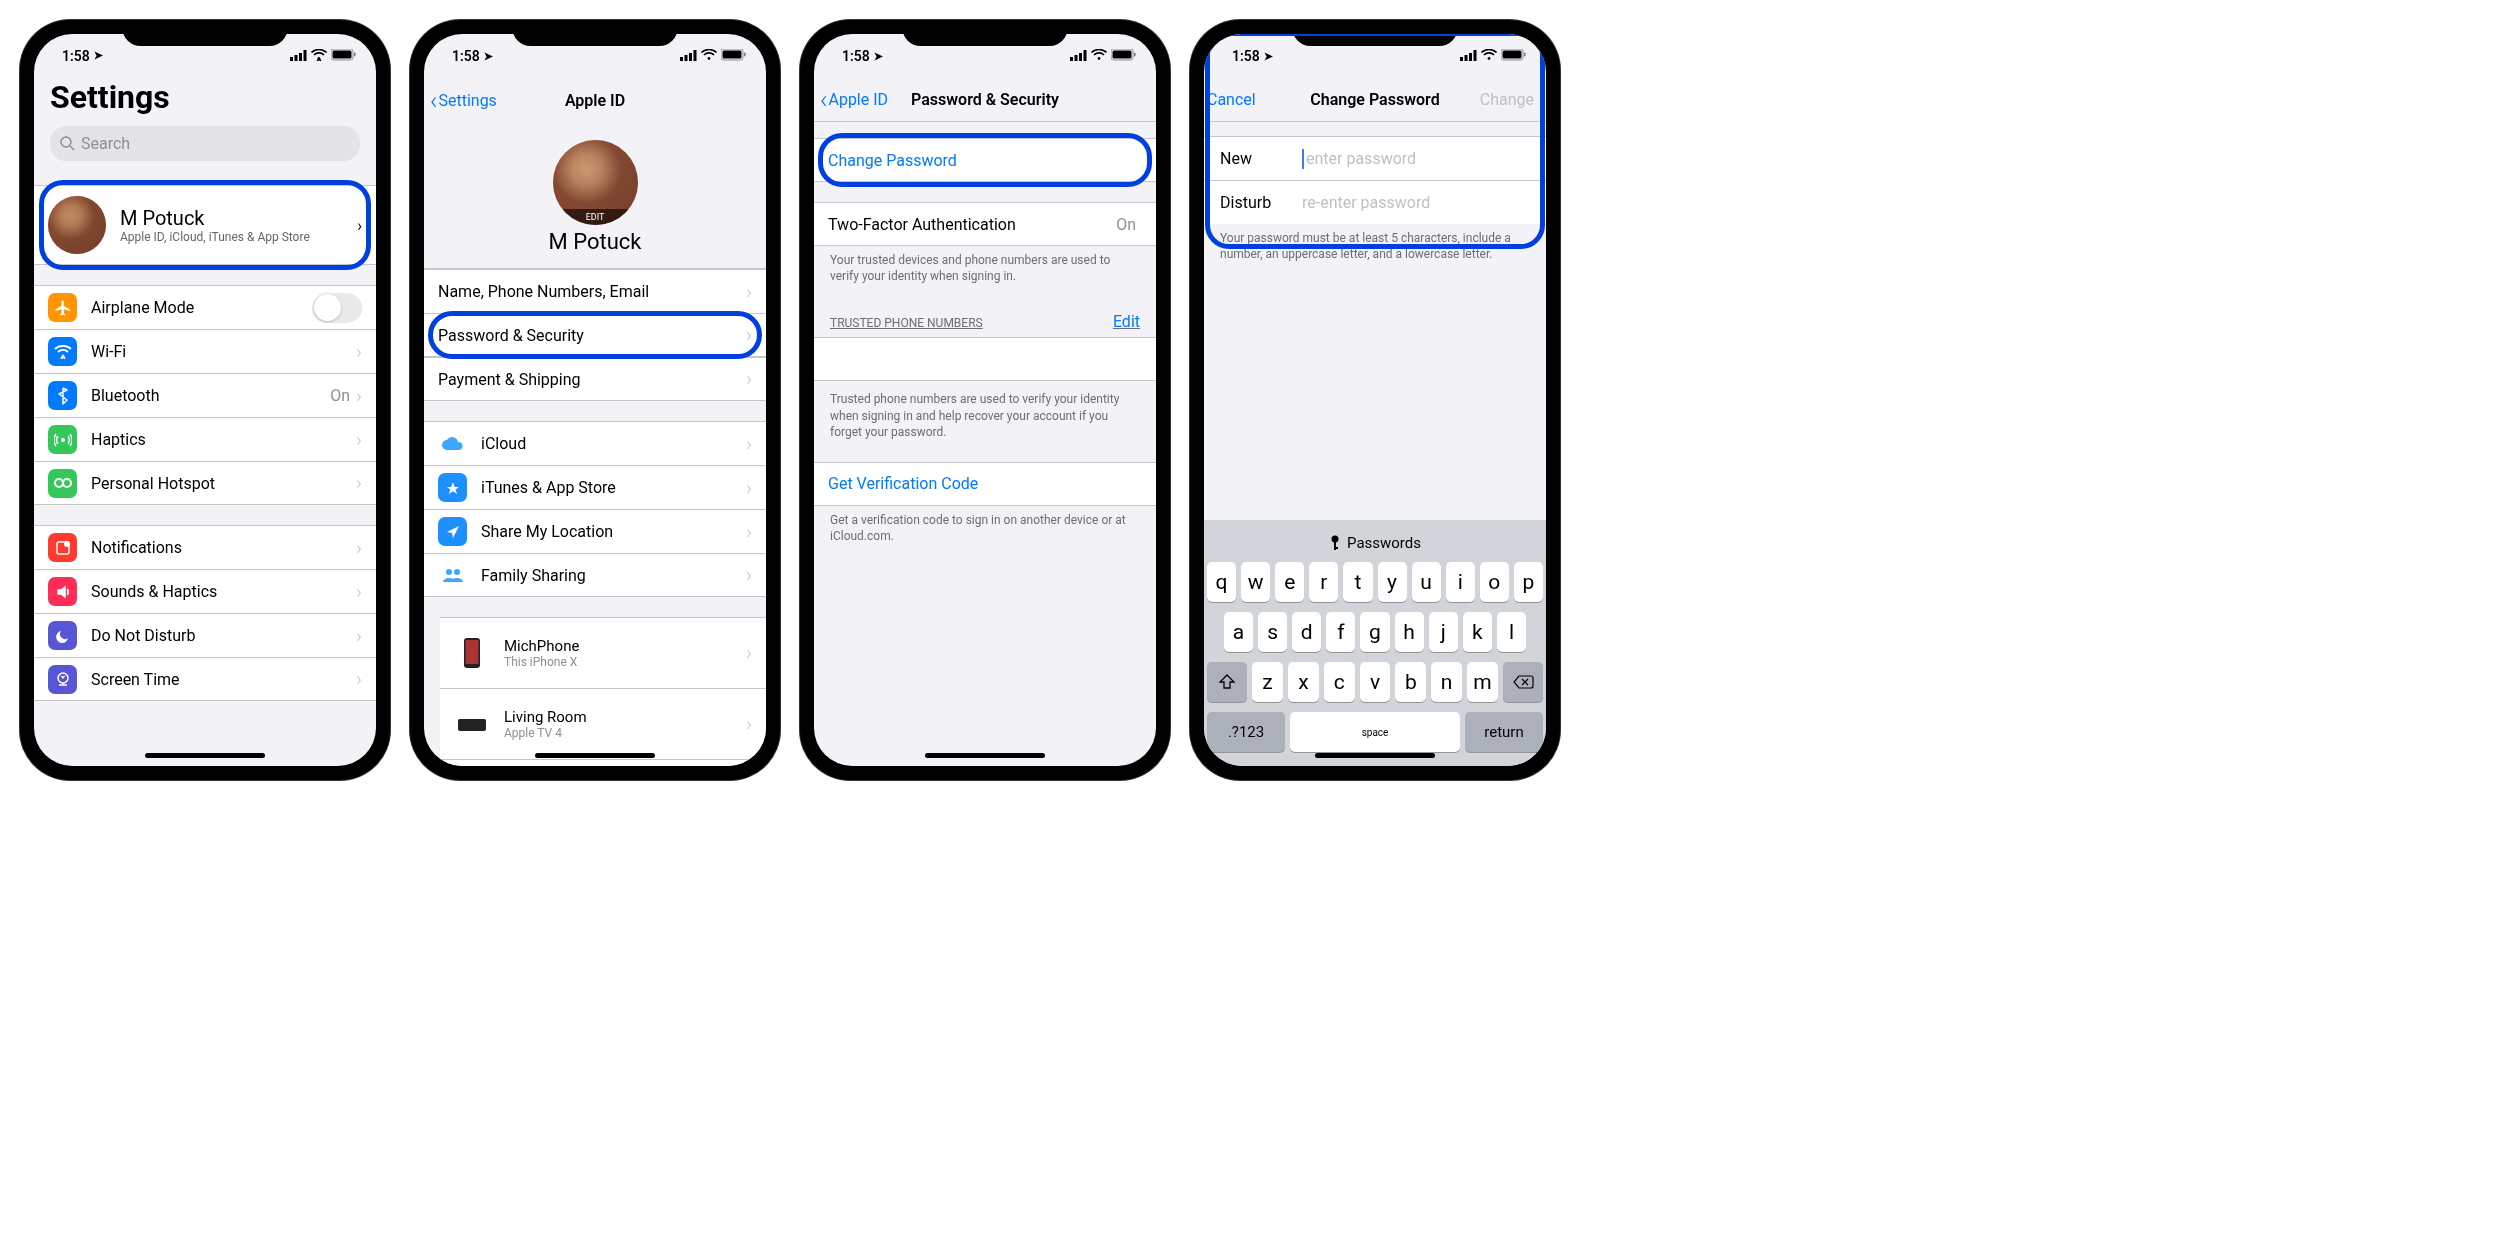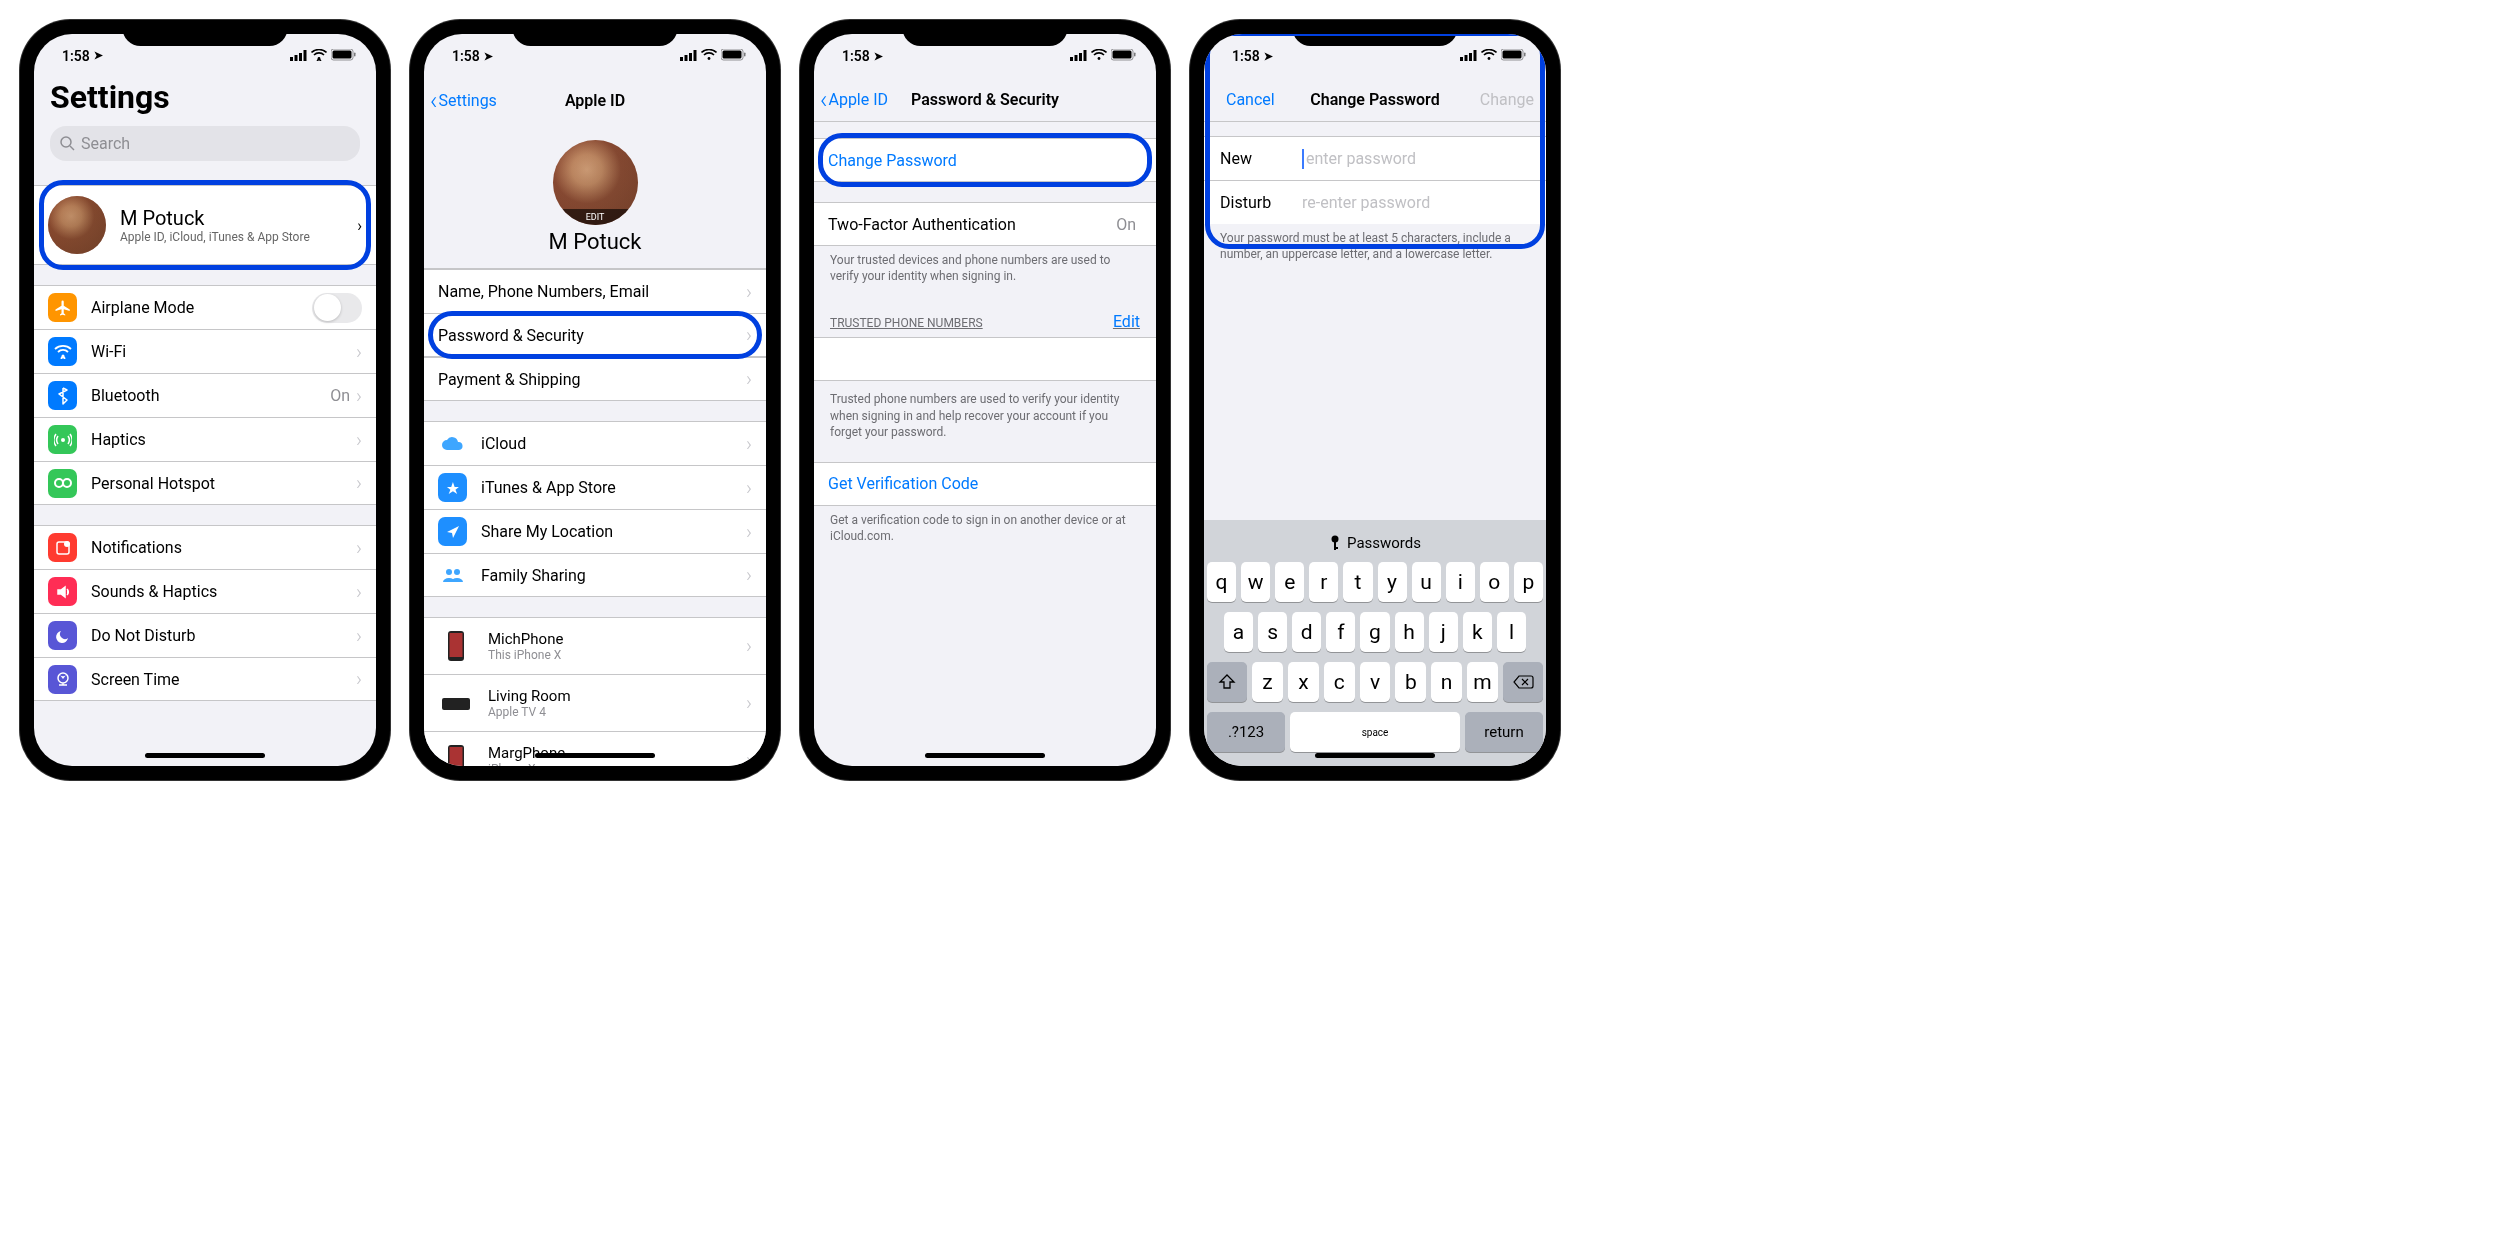--- a/index.html
+++ b/index.html
@@ -194,22 +194,23 @@
     align-items: baseline;
     text-decoration: underline;
   }
   .section-header .edit { color: #007aff; font-size: 16px; }
   .cell.blue .label { color: #007aff; }
   .device-cell {
     background: #fff;
     min-height: 56px;
     display: flex;
     align-items: center;
-    padding: 10px 14px;
+    padding: 17px 14px;
     border-top: 0.5px solid #c6c6c8;
+    margin-left: 16px;
   }
   .device-cell .dev-icon {
     width: 36px; height: 36px; margin-right: 14px;
     display:flex; align-items:center; justify-content:center;
   }
   .device-cell .dev-info .dev-name { font-size: 15px; }
   .device-cell .dev-info .dev-sub { font-size: 12px; color: #8e8e93; }
   .device-cell .chevron { margin-left:auto; color: #c7c7cc; font-size: 20px; font-weight:300;}
   .input-row {
     background: #fff;
@@ -628,21 +629,21 @@
                 <circle cx="8" cy="9.5" r="1.4" fill="#000"></circle>
               </svg></span>
           <span><svg width="25" height="12">
                 <rect x="0" y="0" width="22" height="11" rx="2.5" fill="none" stroke="#000" stroke-opacity="0.4"></rect>
                 <rect x="1.5" y="1.5" width="19" height="8" rx="1.5" fill="#000"></rect>
                 <rect x="23" y="3.5" width="1.5" height="4" rx="0.8" fill="#000" fill-opacity="0.5"></rect>
               </svg></span>
         </div>
       </div>
       <div class="nav-bar">
-        <div class="nav-back" style="left:22px;">
+        <div class="nav-back" style="left:3px;">
             <span>Cancel</span>
           </div>
         <div class="nav-title">Change Password</div>
         <div class="nav-right disabled">Change</div>
       </div>
       <div style="height:14px;"></div>
       <div class="input-row">
         <span class="field-label">New</span>
         <span class="cursor"></span>
         <span class="placeholder">enter password</span>

